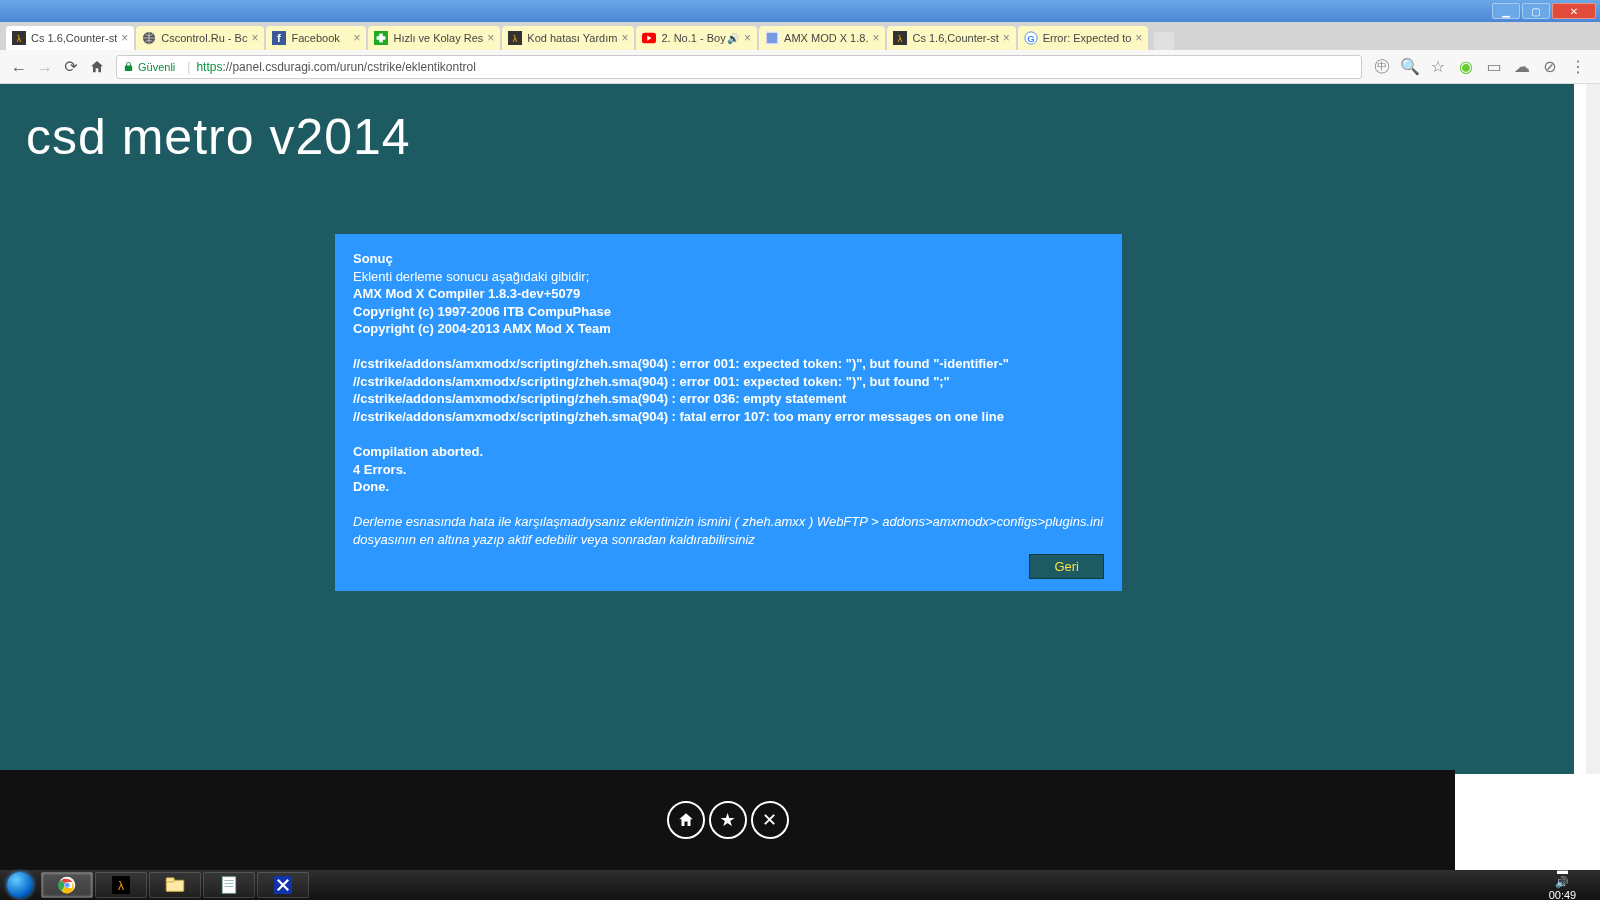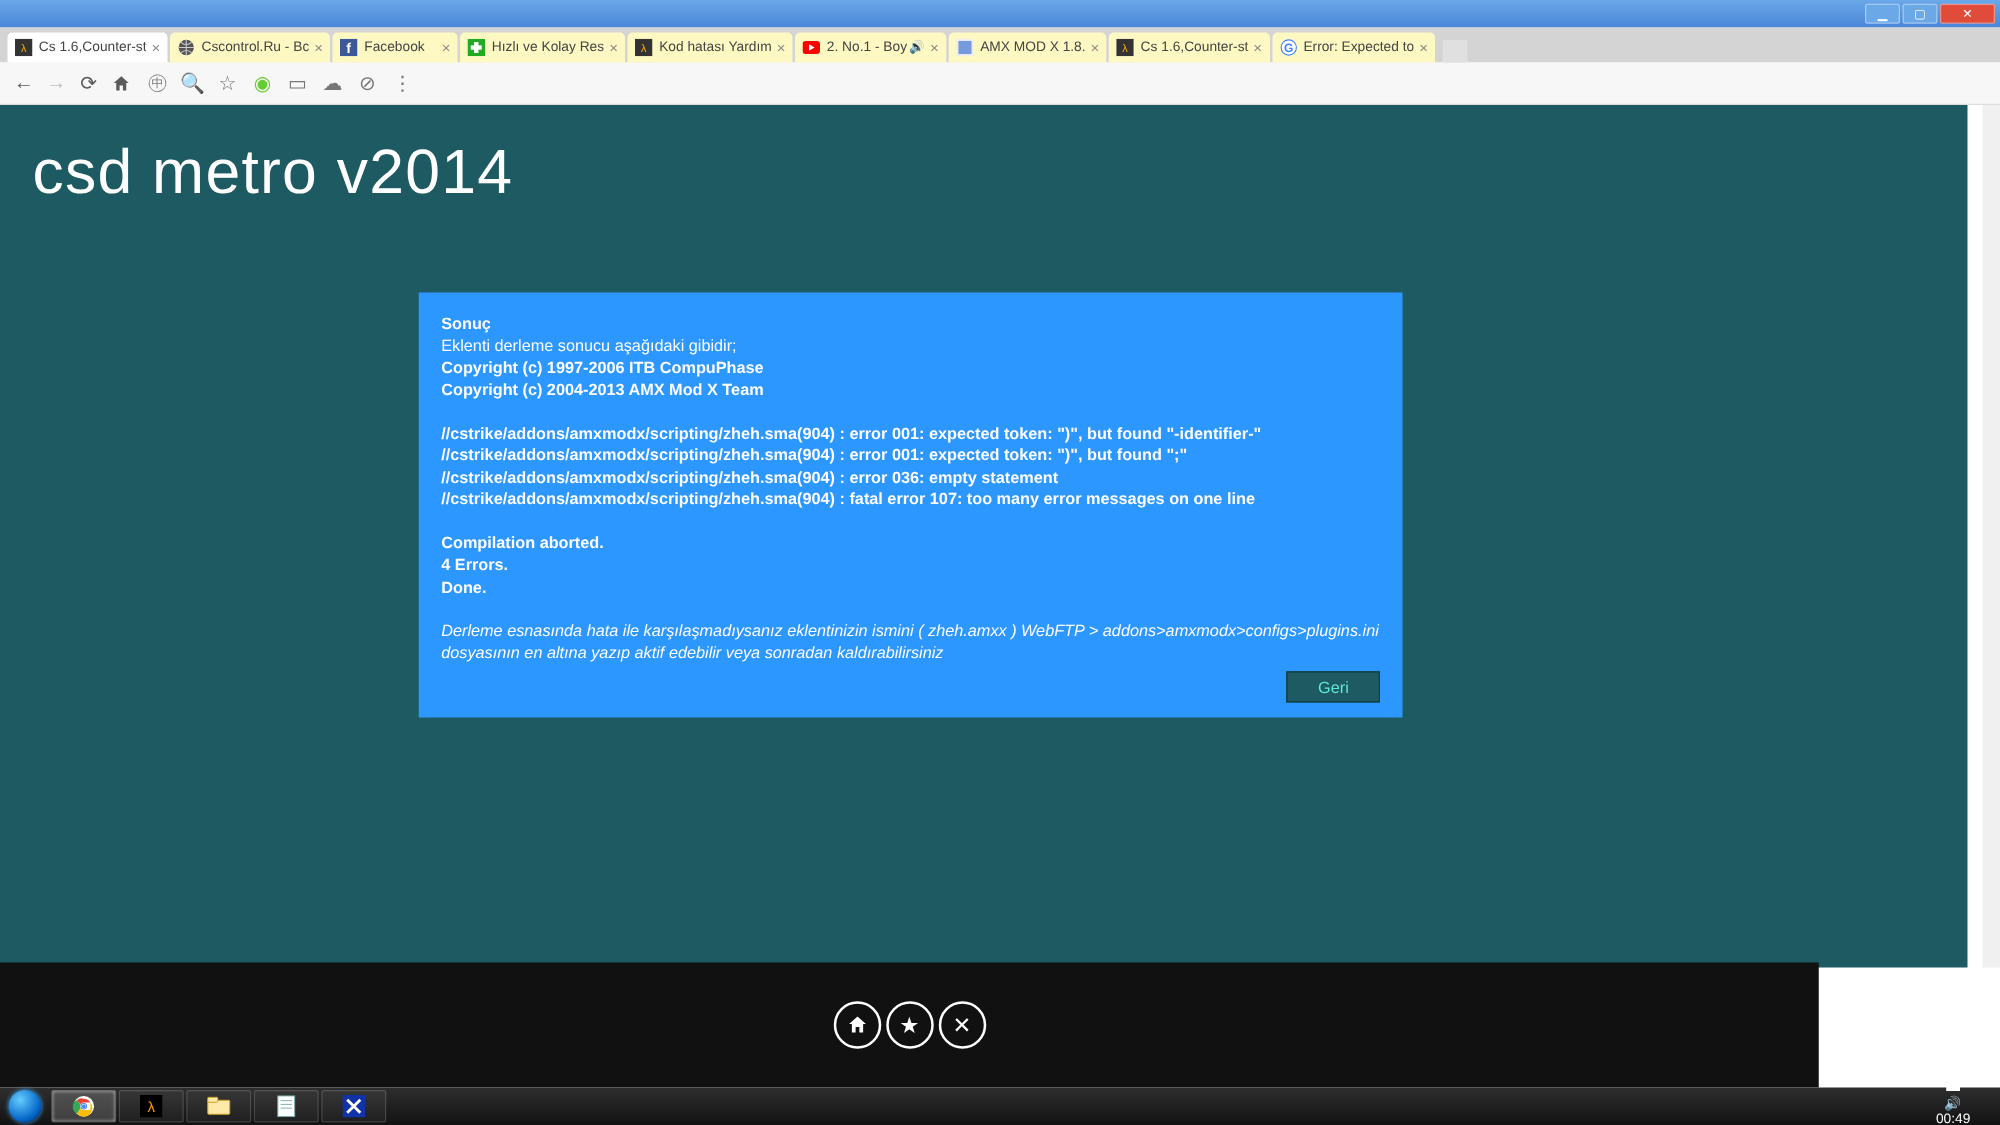--- a/index.html
+++ b/index.html
@@ -35,21 +35,21 @@
   .right-icons .nav-icon { margin:0 3px; color:#777; }
 
   
   .page { width:1574px; height:690px; background:#1d5a62; position:relative; color:#fff; overflow:hidden; }
   .scrollbar { position:absolute; right:0; top:84px; width:14px; height:690px; background:#f0f0f0; }
   .page-title { font-size:50px; font-weight:400; letter-spacing:1px; padding:24px 0 0 26px; font-family:"Segoe UI Light","Segoe UI",sans-serif; }
 
   .panel { position:absolute; left:335px; top:150px; width:787px; background:#2b97ff; color:#fff; padding:16px 18px 12px 18px; font-size:13px; line-height:1.35; }
   .panel b, .panel strong { font-weight:700; }
   .panel .italic { font-style:italic; }
-  .geri-btn { float:right; background:#1d5a62; color:#5eead4; border:1px solid #0d3d42; padding:4px 24px; font-size:13px; cursor:pointer; margin-top:6px; }
+  .geri-btn { float:right; background:#1d5a62; color:#fde047; border:1px solid #0d3d42; padding:4px 24px; font-size:13px; cursor:pointer; margin-top:6px; }
   .blackbar { position:absolute; left:0; bottom:30px; width:1455px; height:100px; background:#111; display:flex; align-items:center; justify-content:center; }
   .circle-btn { width:38px; height:38px; border:2px solid #fff; border-radius:50%; display:flex; align-items:center; justify-content:center; color:#fff; font-size:18px; margin:0 2px; cursor:pointer; }
 
   
   .taskbar { position:absolute; left:0; bottom:0; width:1600px; height:30px; background:linear-gradient(#2e2e2e,#121212); display:flex; align-items:center; }
   .start { width:40px; height:30px; display:flex; align-items:center; justify-content:center; cursor:pointer; }
   .start-orb { width:26px; height:26px; border-radius:50%; background:radial-gradient(circle at 35% 30%, #6cf 0%, #0366c9 65%, #013 100%); box-shadow:0 0 4px #4af; position:relative; }
   .task-item { width:52px; height:26px; margin:0 1px; border:1px solid rgba(255,255,255,0.15); border-radius:2px; background:rgba(255,255,255,0.05); display:flex; align-items:center; justify-content:center; font-size:16px; cursor:pointer; }
   .task-item.active { background:rgba(255,255,255,0.18); box-shadow:inset 0 0 3px rgba(255,255,255,0.6); }
   .tray { margin-left:auto; display:flex; align-items:center; color:#fff; font-size:11px; padding-right:4px;flex-direction:column; }
@@ -168,38 +168,50 @@
 
 <div class="omnibar">
   <div class="nav-icon">←</div>
   <div class="nav-icon disabled">→</div>
   <div class="nav-icon">⟳</div>
   <div class="nav-icon">
     <svg width="16" height="16" viewBox="0 0 24 24">
         <path fill="#5a5a5a" d="M12 3l9 8h-3v9h-4v-6H10v6H6v-9H3z"></path>
       </svg>
   </div>
+  <div class="omnibox">
+    <span class="lock">
+      <svg width="11" height="11" viewBox="0 0 24 24">
+          <path fill="#0a8f3c" d="M12 2a5 5 0 00-5 5v3H6a2 2 0 00-2 2v8a2 2 0 002 2h12a2 2 0 002-2v-8a2 2 0 00-2-2h-1V7a5 5 0 00-5-5zm-3 5a3 3 0 016 0v3H9z"></path>
+        </svg>
+      <span>Güvenli</span>
+    </span>
+    <span style="color:#ccc;margin:0 6px">|</span>
+    <span class="url-https">https</span>
+      <span class="url-rest">://panel.csduragi.com/urun/cstrike/eklentikontrol</span>
+  </div>
   <div class="right-icons">
     <div class="nav-icon">㊥</div>
     <div class="nav-icon">🔍</div>
     <div class="nav-icon">☆</div>
     <div class="nav-icon" style="color:#6c3">◉</div>
     <div class="nav-icon">▭</div>
     <div class="nav-icon">☁</div>
     <div class="nav-icon">⊘</div>
     <div class="nav-icon">⋮</div>
   </div>
 </div>
 
 <div class="page">
   <div class="page-title">csd metro v2014</div>
 
   <div class="panel">
     <div><strong>Sonuç</strong></div>
     <div>Eklenti derleme sonucu aşağıdaki gibidir;</div>
+    <div><strong>AMX Mod X Compiler 1.8.3-dev+5079</strong></div>
     <div><strong>Copyright (c) 1997-2006 ITB CompuPhase</strong></div>
     <div><strong>Copyright (c) 2004-2013 AMX Mod X Team</strong></div>
     <br>
     <div><strong>//cstrike/addons/amxmodx/scripting/zheh.sma(904) : error 001: expected token: ")", but found "-identifier-"</strong></div>
     <div><strong>//cstrike/addons/amxmodx/scripting/zheh.sma(904) : error 001: expected token: ")", but found ";"</strong></div>
     <div><strong>//cstrike/addons/amxmodx/scripting/zheh.sma(904) : error 036: empty statement</strong></div>
     <div><strong>//cstrike/addons/amxmodx/scripting/zheh.sma(904) : fatal error 107: too many error messages on one line</strong></div>
     <br>
     <div><strong>Compilation aborted.</strong></div>
     <div><strong>4 Errors.</strong></div>

